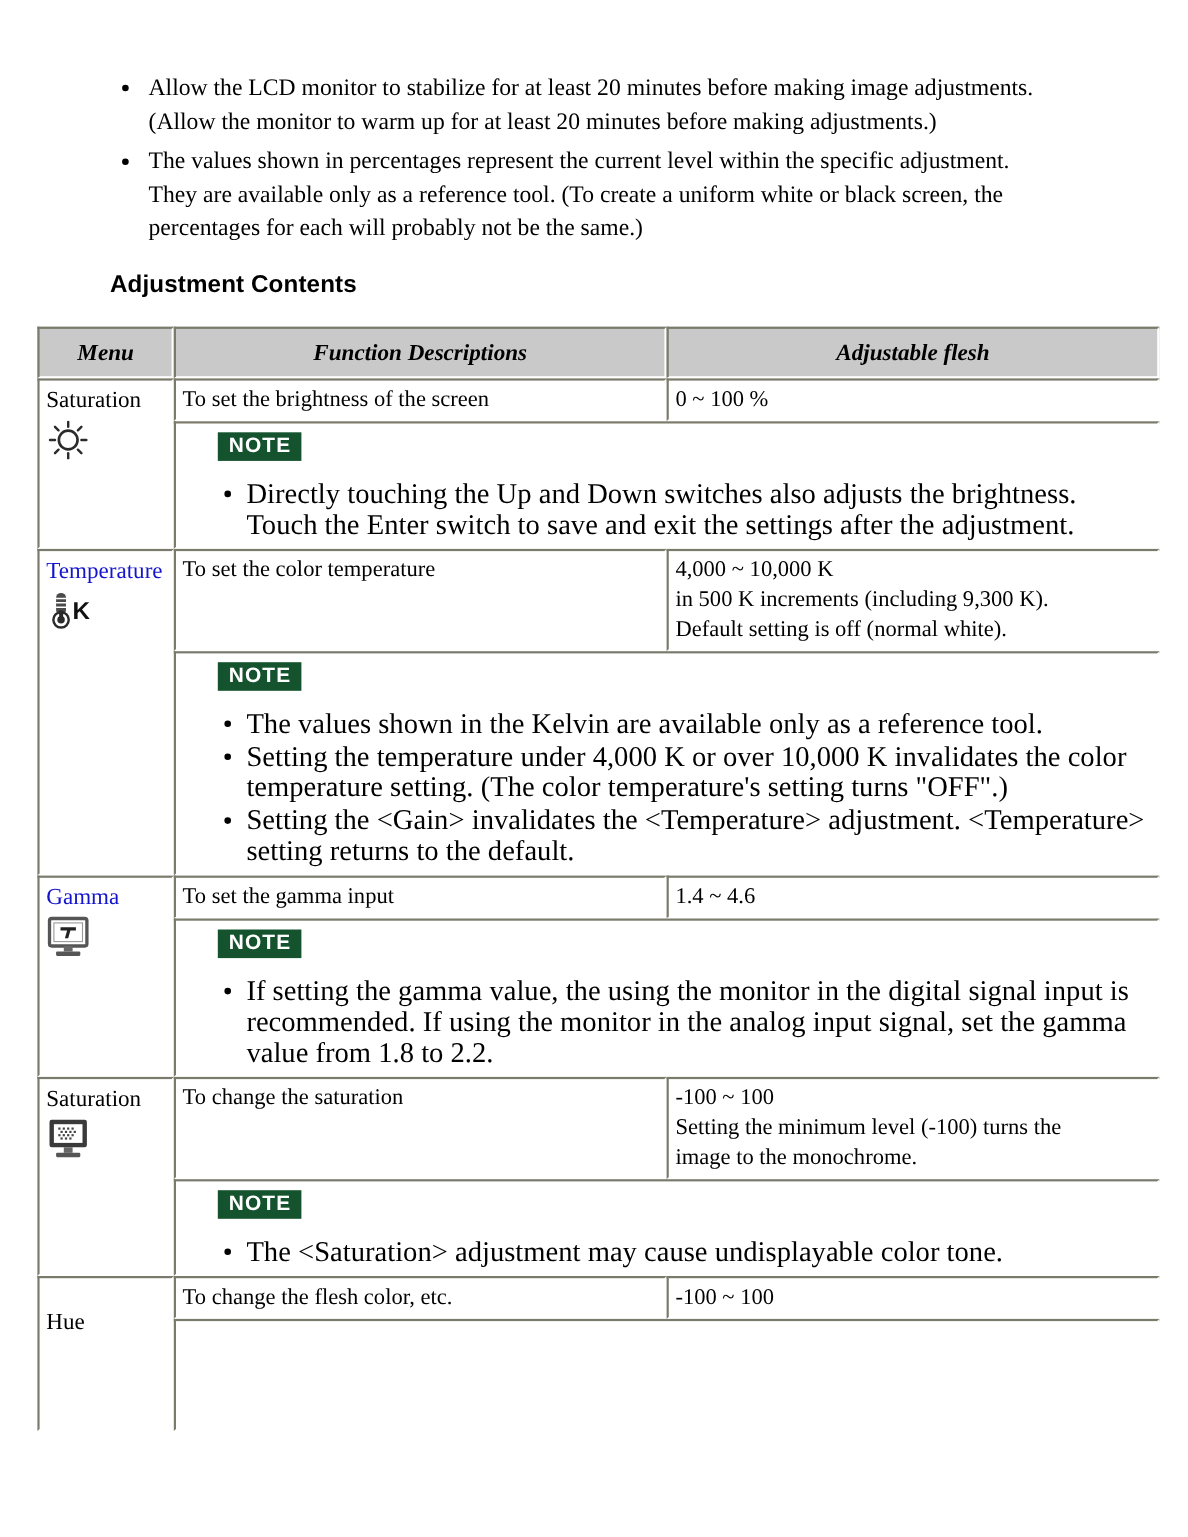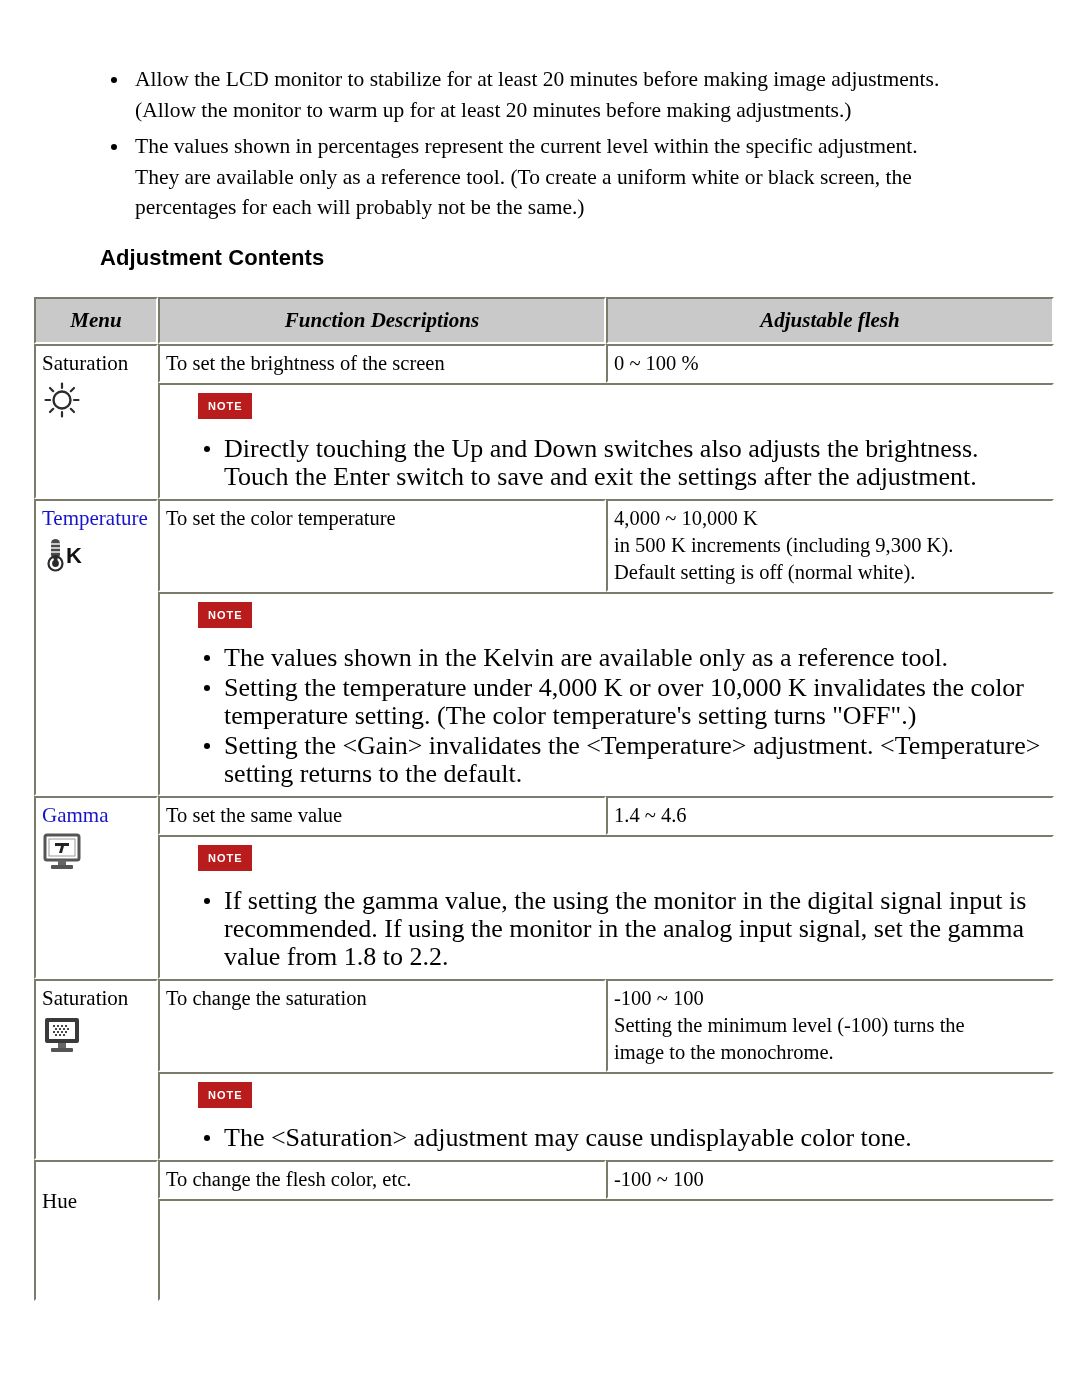--- a/index.html
+++ b/index.html
@@ -117,25 +117,25 @@
     padding-left: 8px;
   }
   .range-lines { white-space: pre-line; }
 
   
   td.note-cell {
     padding: 12px 10px 16px 10px;
   }
   .note-badge {
     display: inline-block;
-    background: #b91c1c;
+    background: #14532d;
     color: #ffffff;
     font-family: "Liberation Sans", "DejaVu Sans", sans-serif;
     font-weight: bold;
-    font-size: 11px;
+    font-size: 19px;
     letter-spacing: 1px;
     padding: 4px 9px 4px 10px;
     margin: 4px 0 10px 32px;
     line-height: 18px;
   }
   ul.note-list {
     margin: 6px 0 0 0;
     padding: 0 0 0 36px;
     list-style: none;
   }
@@ -258,21 +258,21 @@
           <span class="menu-icon">
             <svg class="icon-svg" width="44" height="40" viewBox="0 0 44 40">
               <rect x="3" y="3" width="34" height="25" rx="2" fill="none" stroke="#555" stroke-width="3"></rect>
               <rect x="7" y="7" width="26" height="17" fill="#ffffff" stroke="#999" stroke-width="1"></rect>
               <path d="M13 11 h14 v3 h-5 l-2 7 h-3 l2 -7 h-6 z" fill="#222"></path>
               <rect x="16" y="28" width="8" height="5" fill="#666"></rect>
               <rect x="9" y="33" width="22" height="4" rx="1" fill="#555"></rect>
             </svg>
           </span>
         </td>
-        <td class="cell-text">To set the same value</td>
+        <td class="cell-text">To set the gamma input</td>
         <td class="cell-text"><span class="range-lines">1.4 ~ 4.6</span></td>
       </tr>
       <tr>
         <td class="note-cell" colspan="2">
           <span class="note-badge">NOTE</span>
           <ul class="note-list">
             <li>If setting the gamma value, the using the monitor in the digital signal input is recommended. If using the monitor in the analog input signal, set the gamma value from 1.8 to 2.2.</li>
           </ul>
         </td>
       </tr>

